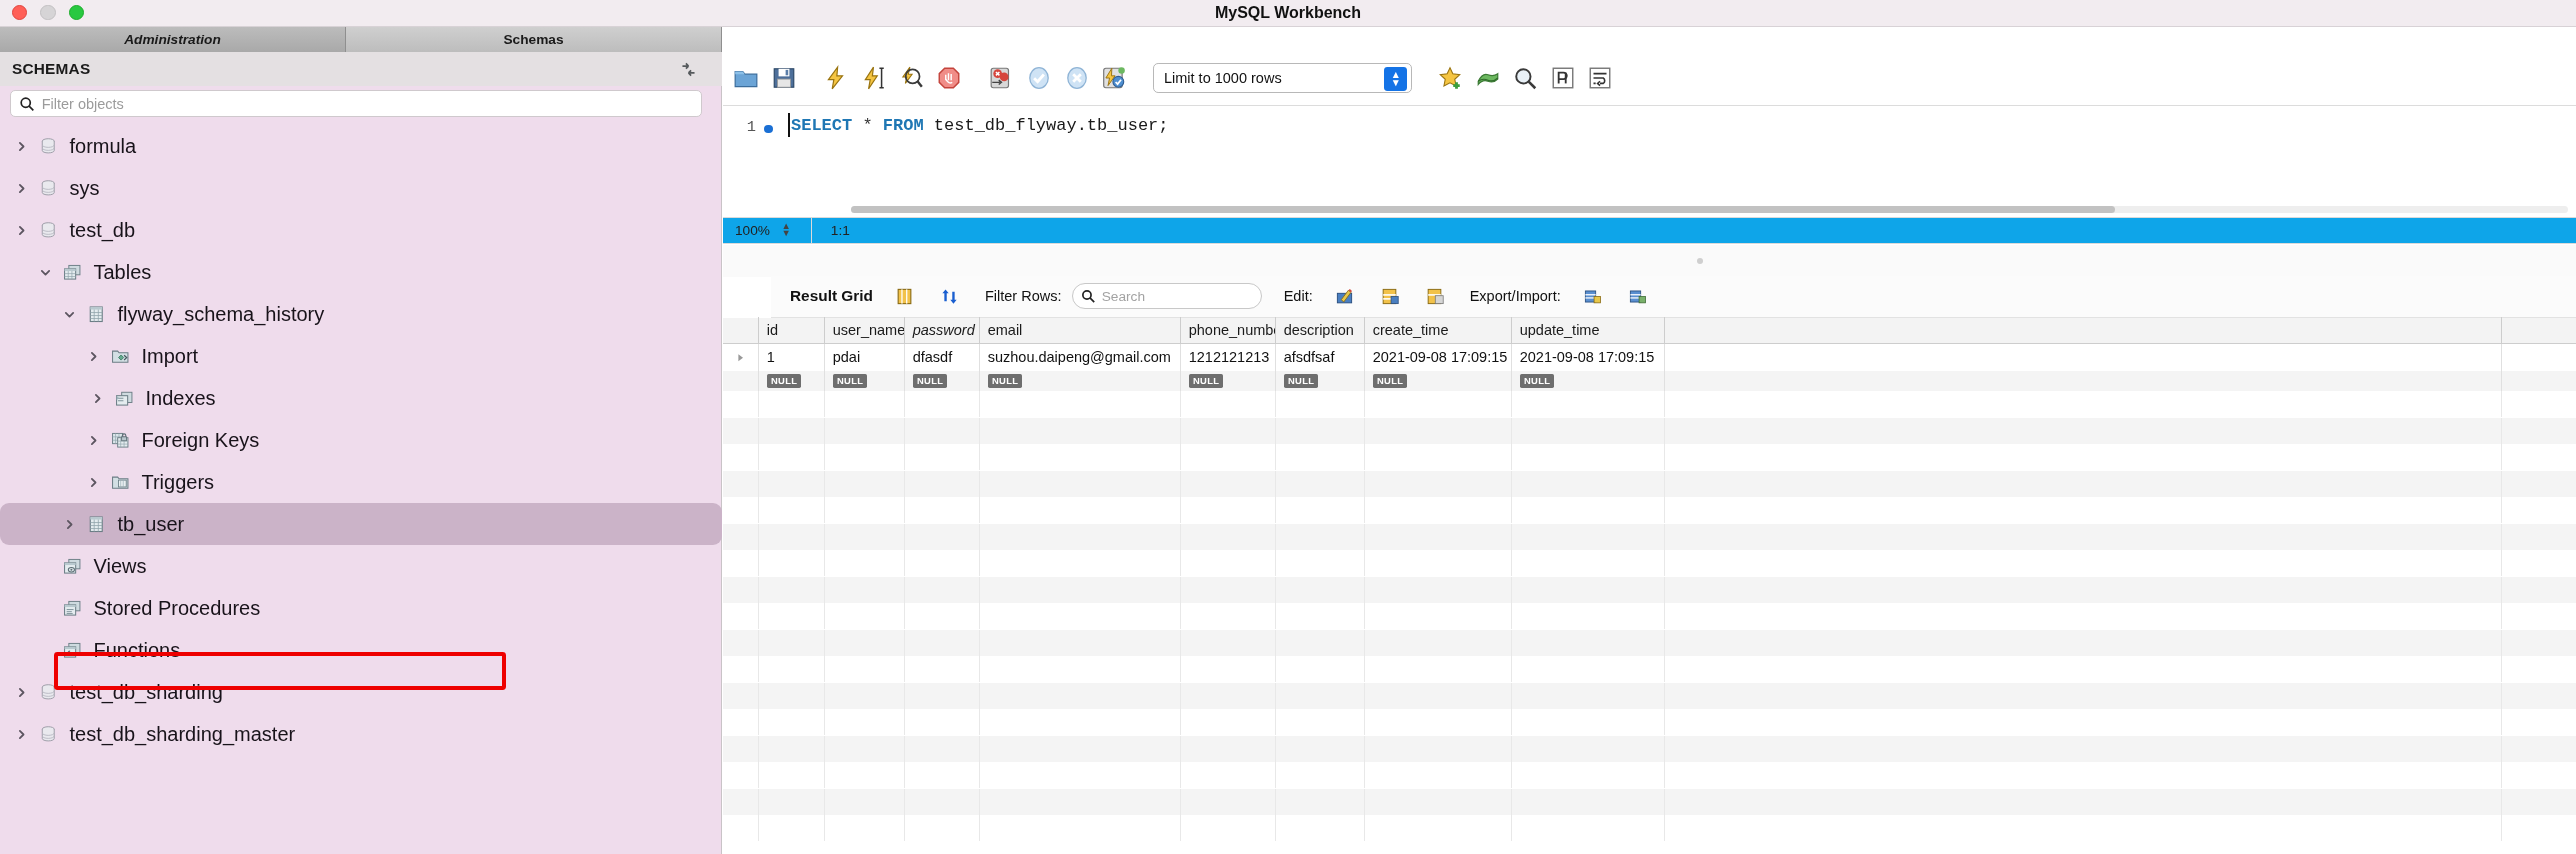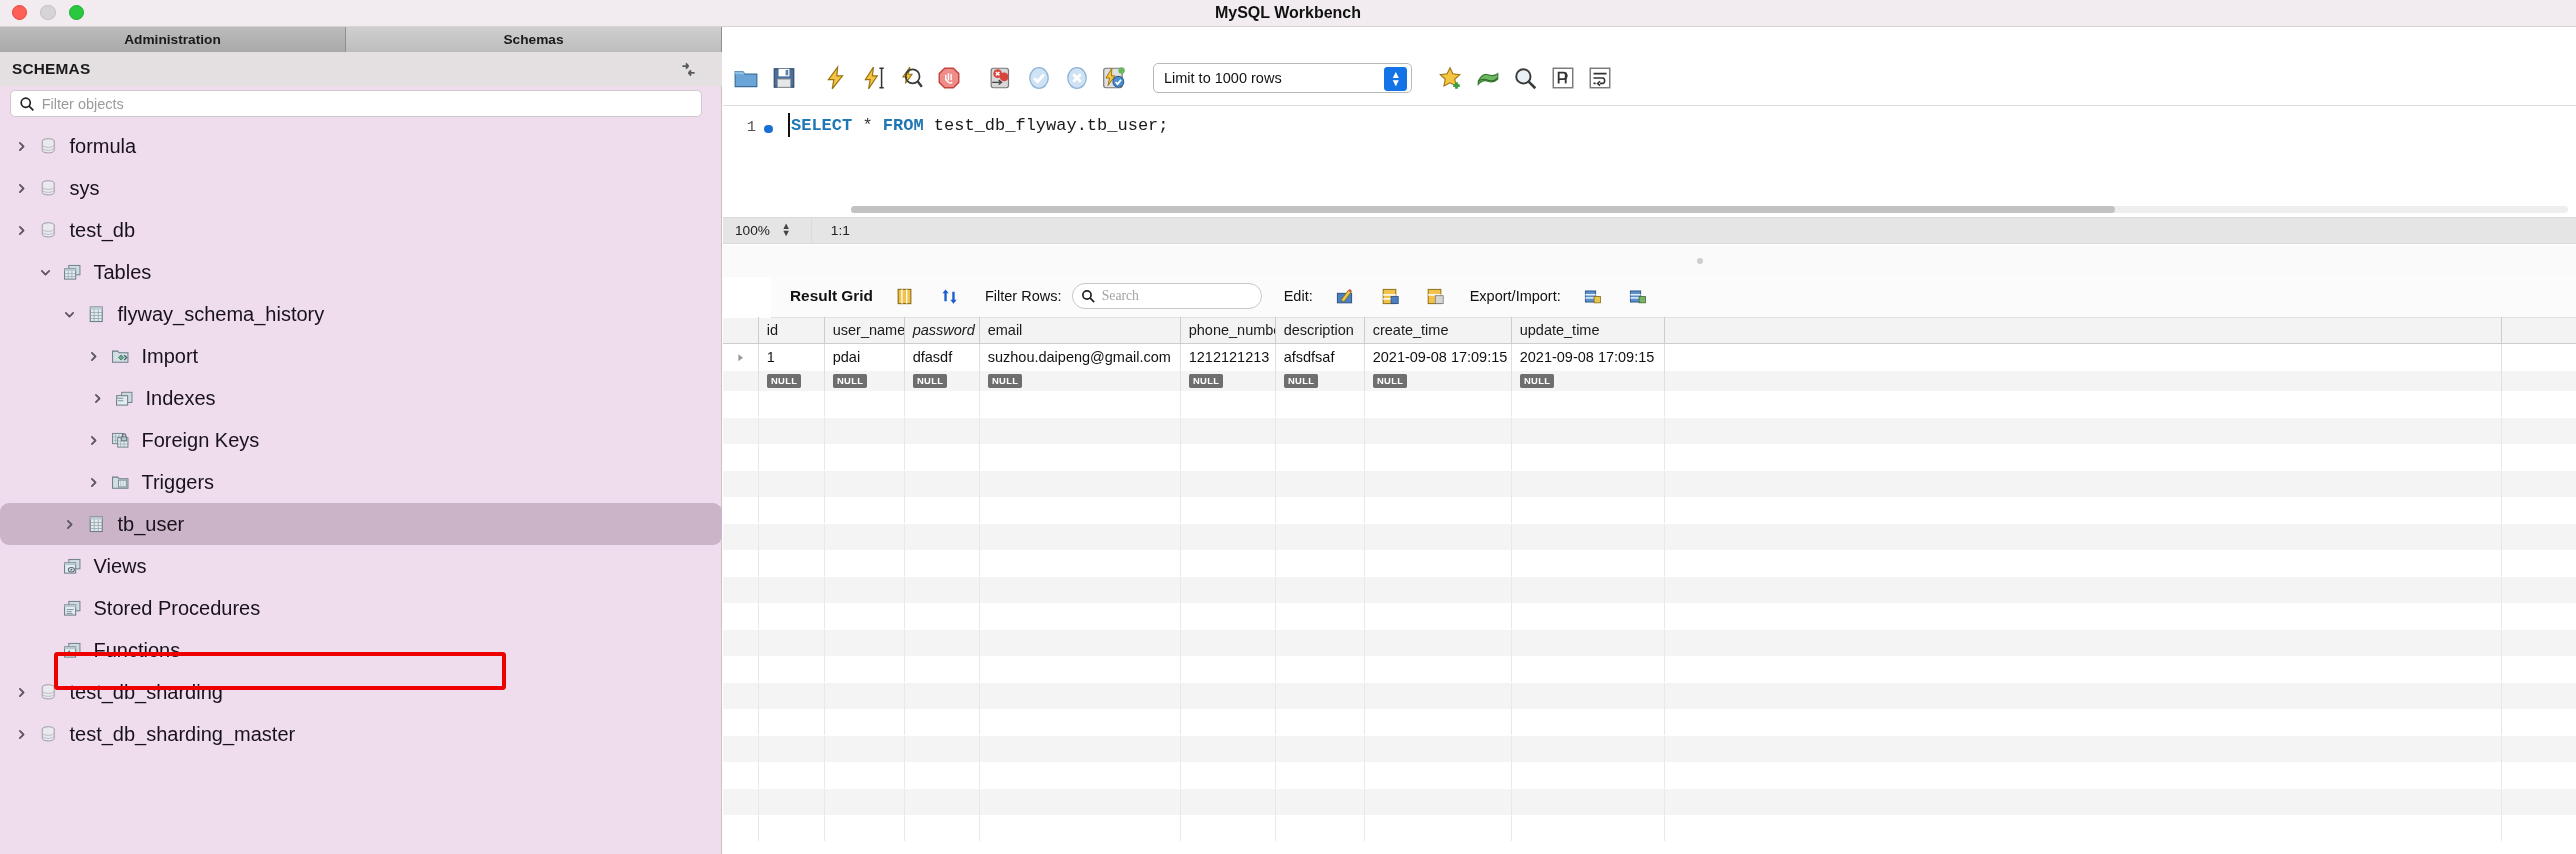--- a/index.html
+++ b/index.html
@@ -33,21 +33,21 @@
     position: absolute; left: 0; top: 26.5px; width: 722px; height: 26px;
     display: flex;
     background: linear-gradient(to bottom, #b9b9b9, #a9a9a9);
     border-bottom: 0.9px solid #9a9a9a;
   }
   .tab {
     height: 26px; line-height: 26px; text-align: center;
     font-size: 13.7px; font-weight: bold; color: #1a1a1a;
     border-right: 0.9px solid #8f8f8f;
   }
-  .tab.admin   { width: 346px; background: linear-gradient(to bottom,#bcbcbc,#a8a8a8); }
+  .tab.admin   { width: 346px; background: linear-gradient(to bottom,#bcbcbc,#a8a8a8); font-style: italic; }
   .tab.schemas { width: 376px; background: linear-gradient(to bottom,#cfcfcf,#bcbcbc); }
 
   
   .sidebar {
     position: absolute; left: 0; top: 52px; width: 722px; height: 802px;
     background: #efdcec;
     border-right: 0.9px solid #c9c3c7;
   }
   .schemas-head {
     position: absolute; left: 0; top: 0; width: 722px; height: 34px;
@@ -151,21 +151,21 @@
     position: absolute; left: 128px; top: 4.3px; width: 1717px; height: 7.7px;
     background: #eeeeee; border-radius: 4.3px;
   }
   .hscroll-thumb {
     position: absolute; left: 0; top: 0; width: 1264px; height: 7.7px;
     background: #c2c2c2; border-radius: 4.3px;
   }
 
   .statusrow {
     position: absolute; left: 0; top: 190px; width: 1853px; height: 27px;
-    background: #e5e5e5; border-top: 0.9px solid #dadada; border-bottom: 0.9px solid #dadada;
+    background: #0ea5e9; border-top: 0.9px solid #dadada; border-bottom: 0.9px solid #dadada;
     display: flex; align-items: center; font-size: 13.7px; color: #222;
   }
   .zoomval { margin-left: 12px; }
   .zoomstep { margin-left: 8.5px; width: 15.4px; height: 19px; display: flex;
               flex-direction: column; justify-content: center; align-items: center;
               line-height: 6.8px; font-size: 9.4px; color: #444; }
   .statdiv { width: 0.9px; height: 27px; background: #dadada; margin-left: 17px; }
   .cursorpos { margin-left: 19px; }
 
   .gapzone {
@@ -186,21 +186,21 @@
            display: flex; align-items: center; justify-content: center; }
   .rlabel { margin-left: 22px; font-size: 14.5px; color: #111; }
   .searchbox {
     margin-left: 10.2px; width: 190px; height: 26px; border: 0.9px solid #c8c8c8;
     border-radius: 13px; background: #fff; display: flex; align-items: center;
   }
   .searchbox .si { margin-left: 8.5px; width: 14.5px; height: 14.5px; color: #222; }
   .searchbox input {
     border: none; outline: none; background: transparent; margin-left: 6px;
     font-size: 13.7px; color: #14532d; width: 137px;
-    font-family: Liberation Serif, serif;
+    font-family: Liberation Sans, sans-serif;
   }
   .searchbox input::placeholder { color: #a3a3a3; }
 
   
   .grid { position: absolute; left: 0; top: 291px; width: 1853px; height: 536px; background: #fff; }
   .gridhead {
     position: absolute; left: 0; top: 0; width: 1853px; height: 26.5px;
     background: #f3f3f3; border-bottom: 0.9px solid #cdcdcd;
     display: flex; align-items: center;
   }

